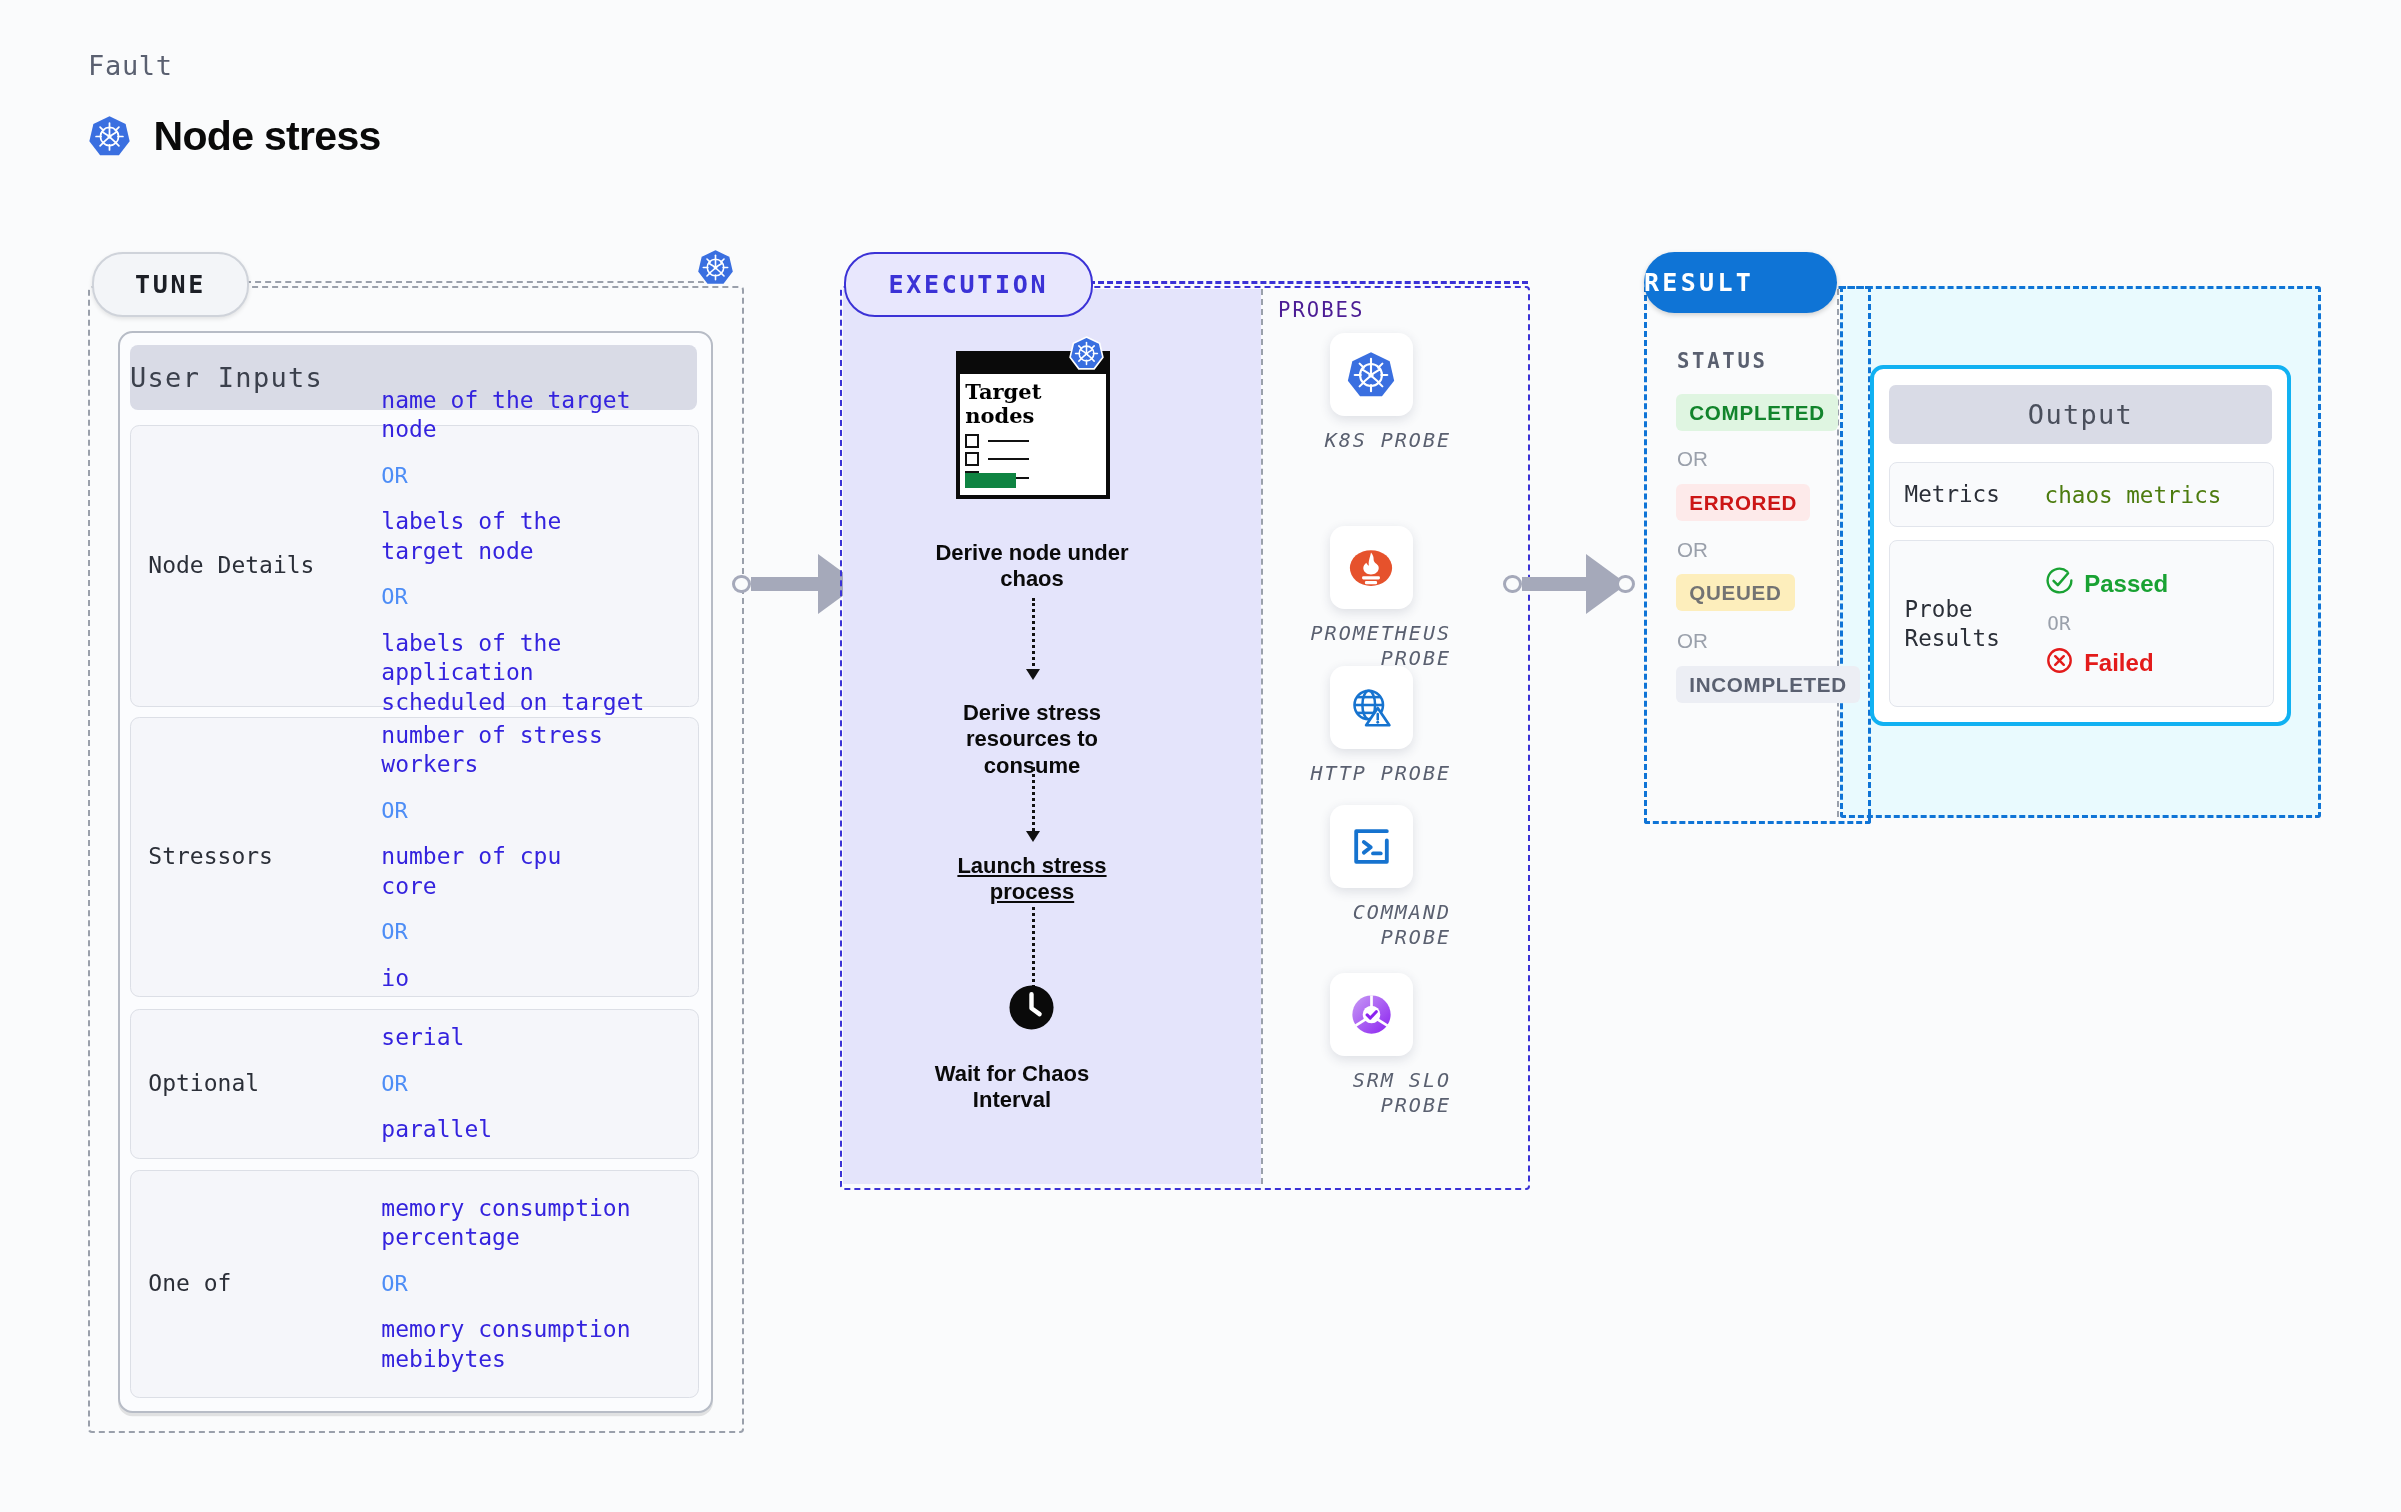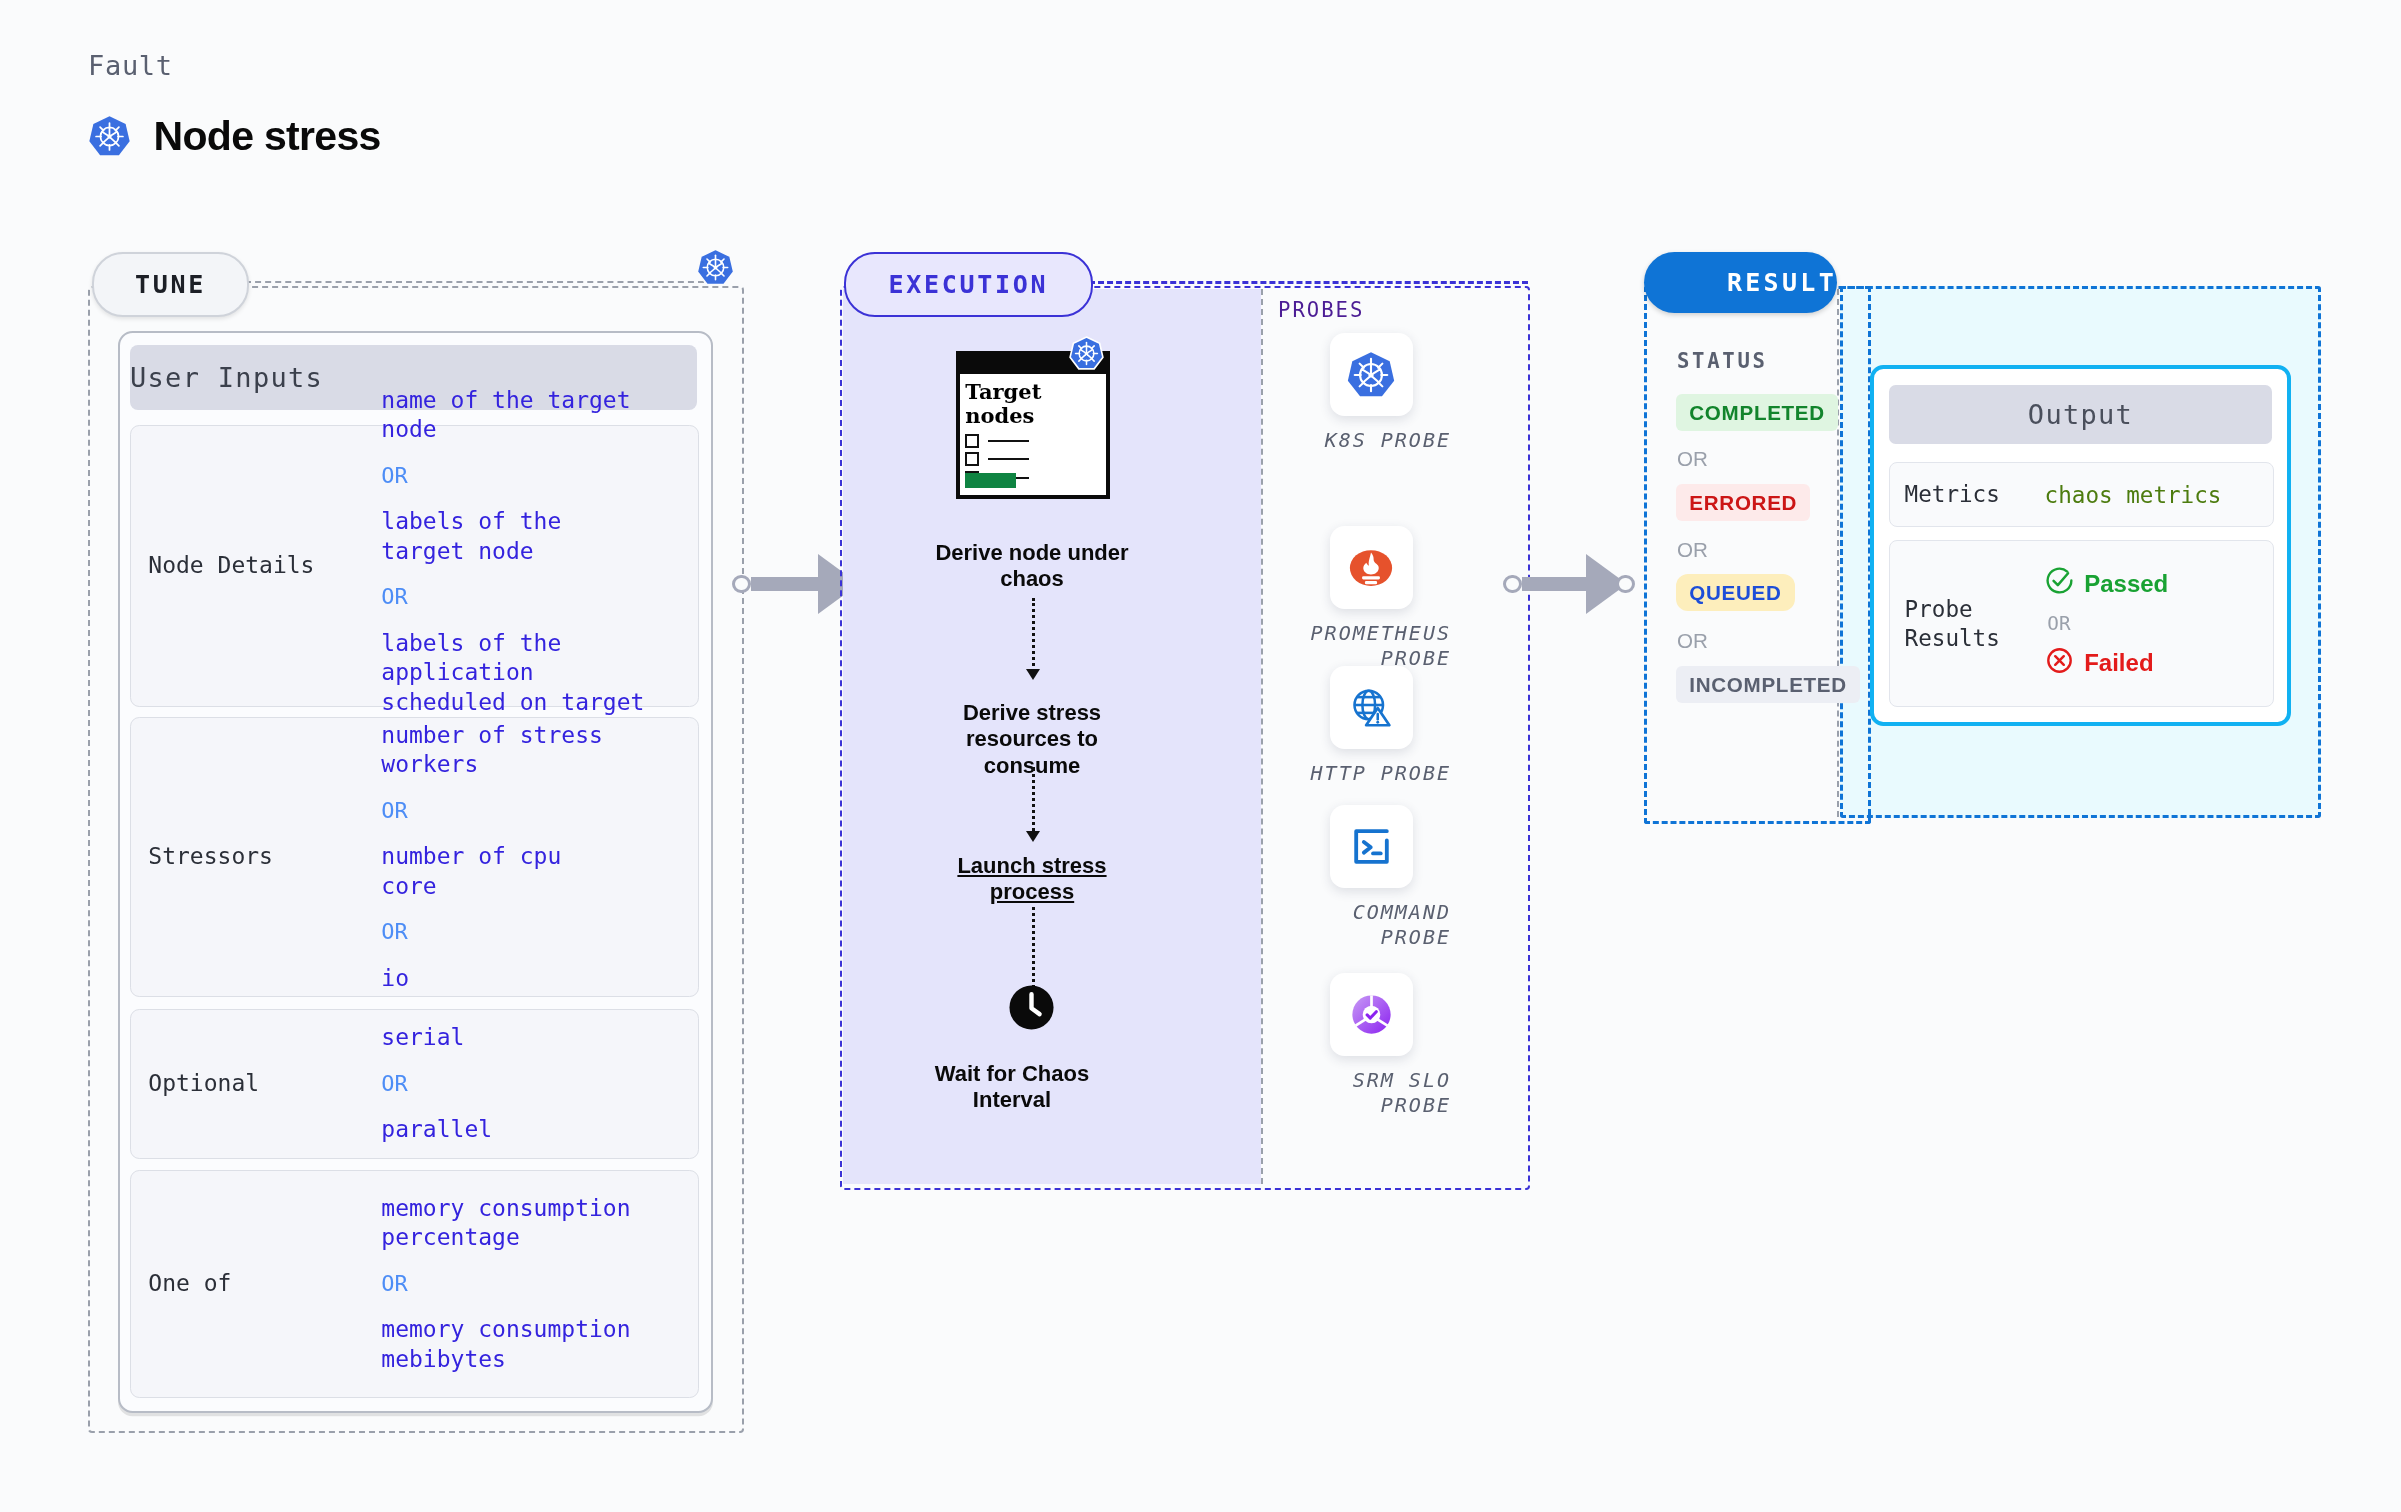--- a/index.html
+++ b/index.html
@@ -96,28 +96,28 @@
   .probe .cap{margin-top:12px;font-family:"DejaVu Sans Mono",monospace;font-size:20px;letter-spacing:2px;color:#5a6070;line-height:1.25;}
   #probe-1{left:1291px;top:333px;}
   #probe-2{left:1291px;top:526px;}
   #probe-3{left:1291px;top:666px;}
   #probe-4{left:1291px;top:805px;}
   #probe-5{left:1291px;top:973px;}
 
   
   #result-panel{left:1644px;top:286px;width:221px;height:532px;border:3.3px dashed #0f74d6;border-radius:2.7px;}
   #result-chip{left:1644px;top:252px;width:193px;height:61px;border-radius:31px;background:#0f74d6;
-     display:flex;align-items:center;justify-content:flex-end;box-shadow:0 2px 5.3px rgba(0,0,0,.18);}
+     display:flex;align-items:center;justify-content:flex-start;box-shadow:0 2px 5.3px rgba(0,0,0,.18);}
   #result-chip span{font-family:"DejaVu Sans Mono",monospace;font-size:25px;font-weight:bold;letter-spacing:3.3px;color:#fff;}
   #result-inner-div{left:1837px;top:289px;width:0;height:528px;border-left:2px dashed #9aa0ab;}
   #status-label{left:1677px;top:349px;font-family:"DejaVu Sans Mono",monospace;font-size:20.6px;letter-spacing:2.7px;color:#5a6070;font-weight:bold;}
   .badge{position:absolute;left:1676px;border-radius:6px;padding:6.7px 13.3px;font-size:20.6px;font-weight:bold;letter-spacing:0.7px;}
   #badge-1{top:394px;background:#dff5e1;color:#12842c;}
   #badge-2{top:484px;background:#fdeaea;color:#cc1616;}
-  #badge-3{top:574px;background:#fdeebc;color:#1d4ed8;border-radius:12px;}
+  #badge-3{top:574px;background:#fdeebc;color:#737373;}
   #badge-4{top:666px;background:#eceef4;color:#5a6070;}
   .or-sm{position:absolute;left:1677px;font-size:20.6px;color:#9aa0ab;font-family:"Liberation Sans",sans-serif;}
   #or-1{top:447px;} #or-2{top:538px;} #or-3{top:629px;}
 
   
   #out-region{left:1840px;top:286px;width:481px;height:532px;background:#e9fafe;border:3.3px dashed #0f74d6;border-radius:2.7px;box-sizing:border-box;}
   #out-card{left:1870px;top:365px;width:421px;height:361px;background:#fff;border:4.7px solid #11b1f2;border-radius:13.3px;box-sizing:border-box;}
   #out-head{left:1889px;top:385px;width:383px;height:59px;background:#d9dbe6;border-radius:6.7px;display:flex;align-items:center;justify-content:center;}
   #out-head span{font-family:"DejaVu Sans Mono",monospace;font-size:27px;color:#4a4f5c;letter-spacing:1.3px;}
   .out-row{position:absolute;left:1889px;width:383px;background:#f9fafc;border:1.3px solid #e2e5ec;border-radius:8px;display:flex;align-items:center;}

